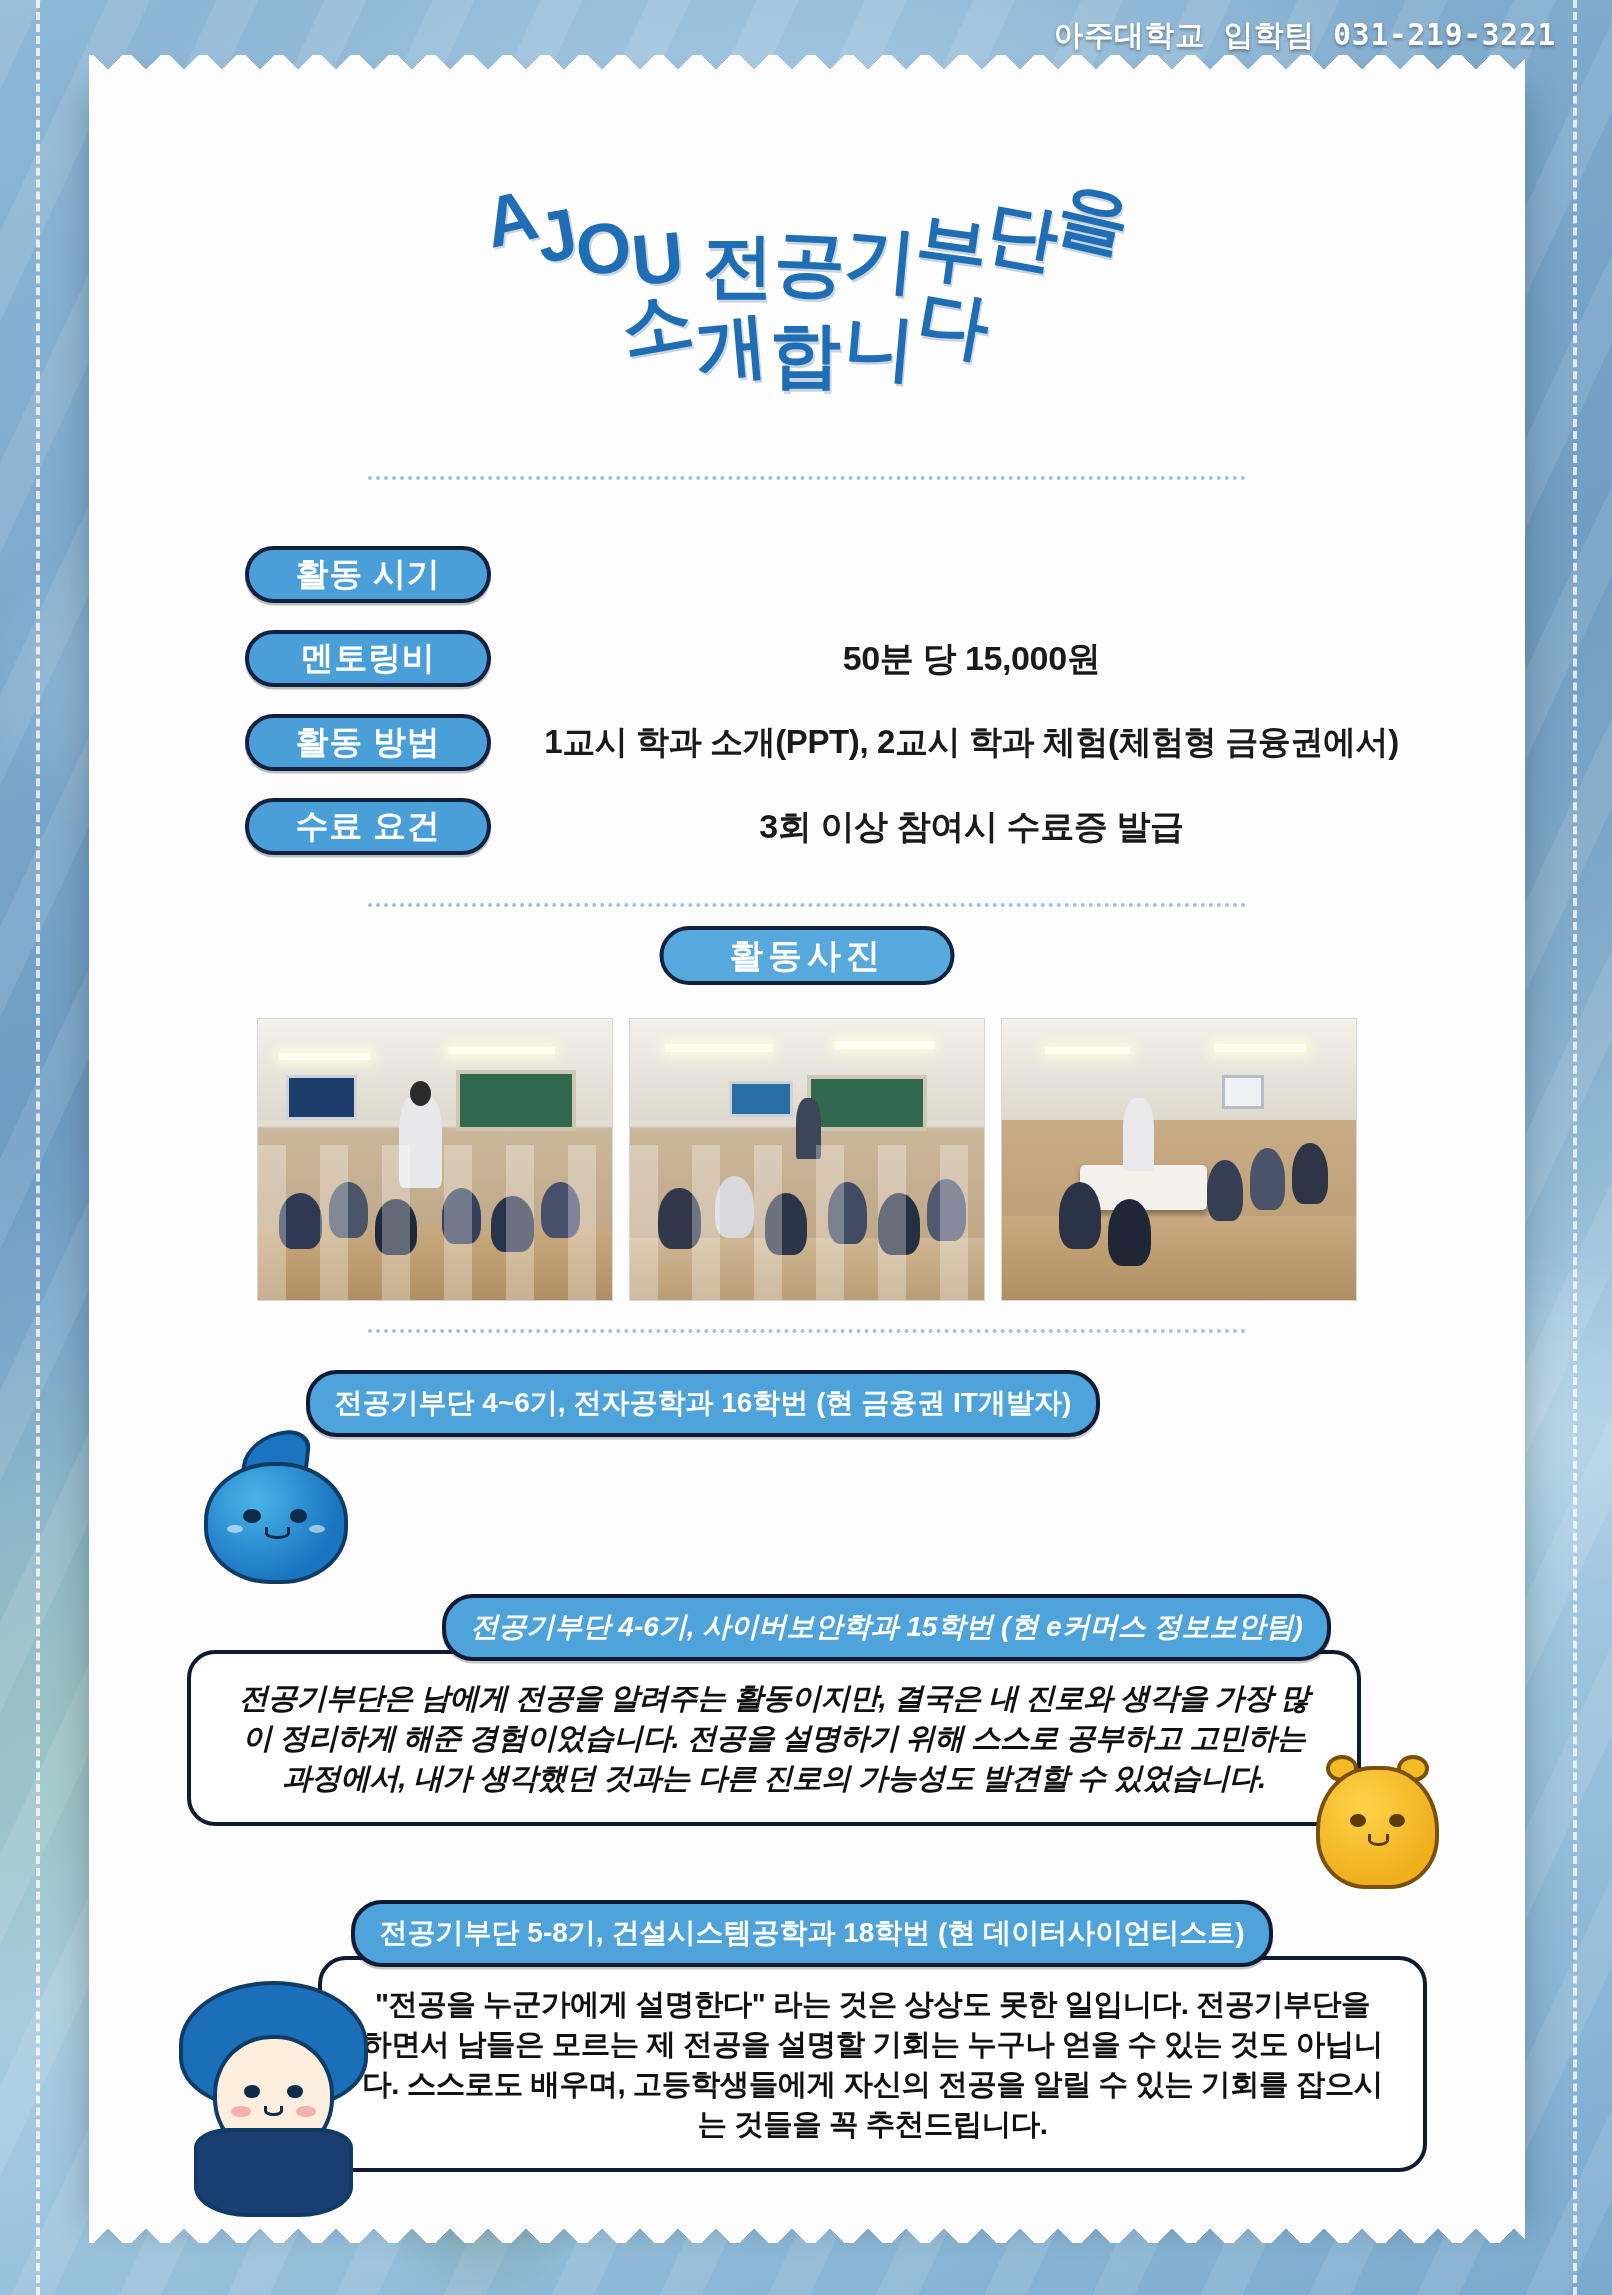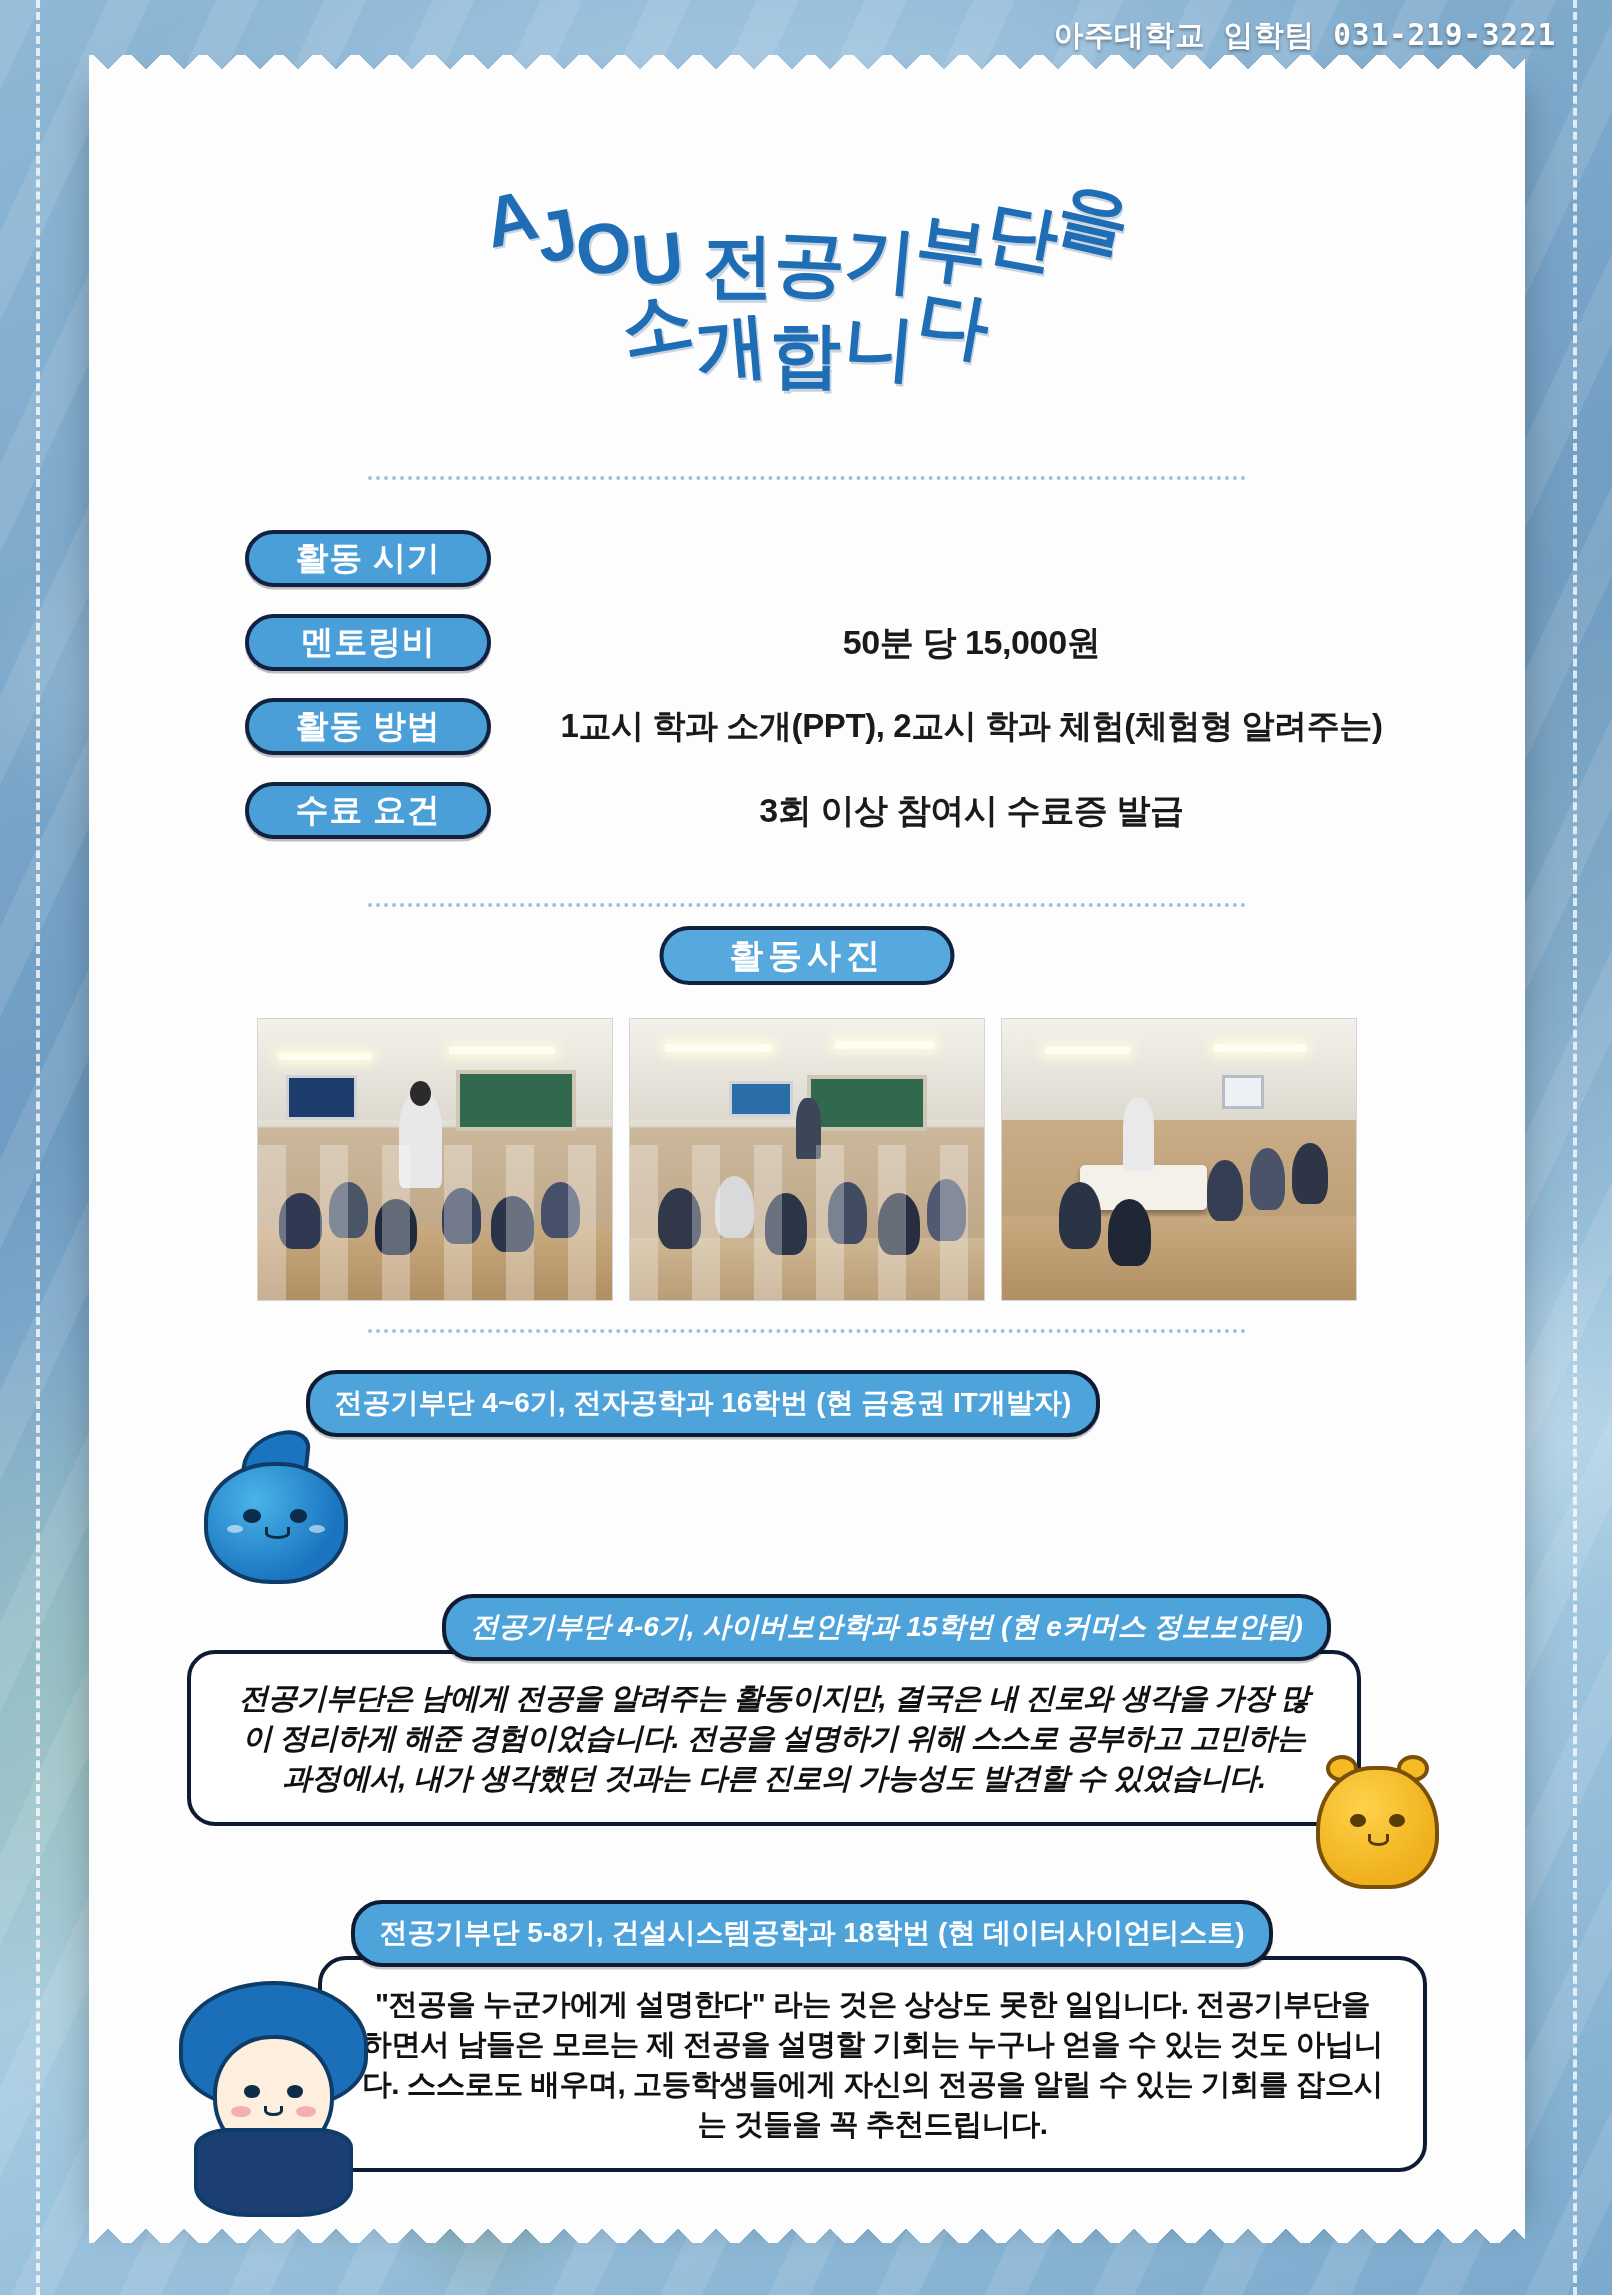--- a/index.html
+++ b/index.html
@@ -95,21 +95,21 @@
     text-shadow: 1.6px 2.5px 0 rgba(20,70,120,0.22);
   }
 
   
   .dotsep {
     position: absolute; left: 279px; right: 279px; height: 0;
     border-top: 4.1px dotted #9cc3dd;
   }
 
   
-  .info-block { position: absolute; left: 0; right: 0; top: 448px; text-align: right; }
+  .info-block { position: absolute; left: 0; right: 0; top: 464px; text-align: right; }
   .info-row { position: relative; height: 84px; }
   .pill {
     position: absolute; left: 156px;
     width: 246px; height: 57px;
     background: #4a9fd8;
     border: 4.1px solid #10223f;
     border-radius: 31px;
     color: #ffffff;
     font-size: 33px; font-weight: bold;
     display: flex; align-items: center; justify-content: center;
@@ -258,21 +258,21 @@
   <div class="info-block">
     <div class="info-row">
       <div class="pill">활동 시기</div>
     </div>
     <div class="info-row">
       <div class="pill">멘토링비</div>
       <div class="info-val">50분 당 15,000원</div>
     </div>
     <div class="info-row">
       <div class="pill">활동 방법</div>
-      <div class="info-val" style="font-size:33px;">1교시 학과 소개(PPT), 2교시 학과 체험(체험형 알려주는)</div>
+      <div class="info-val" style="font-size:33px;">1교시 학과 소개(PPT), 2교시 학과 체험(체험형 금융권에서)</div>
     </div>
     <div class="info-row">
       <div class="pill">수료 요건</div>
       <div class="info-val">3회 이상 참여시 수료증 발급</div>
     </div>
   </div>
 
   <div class="dotsep" style="top: 821px;"></div>
 
   <div class="photo-head">활동사진</div>

